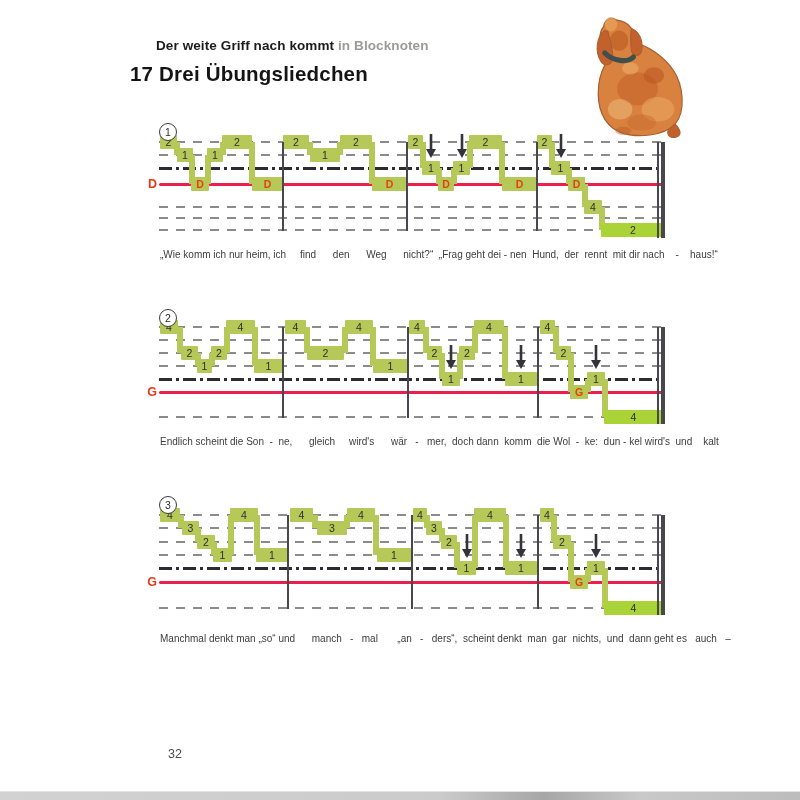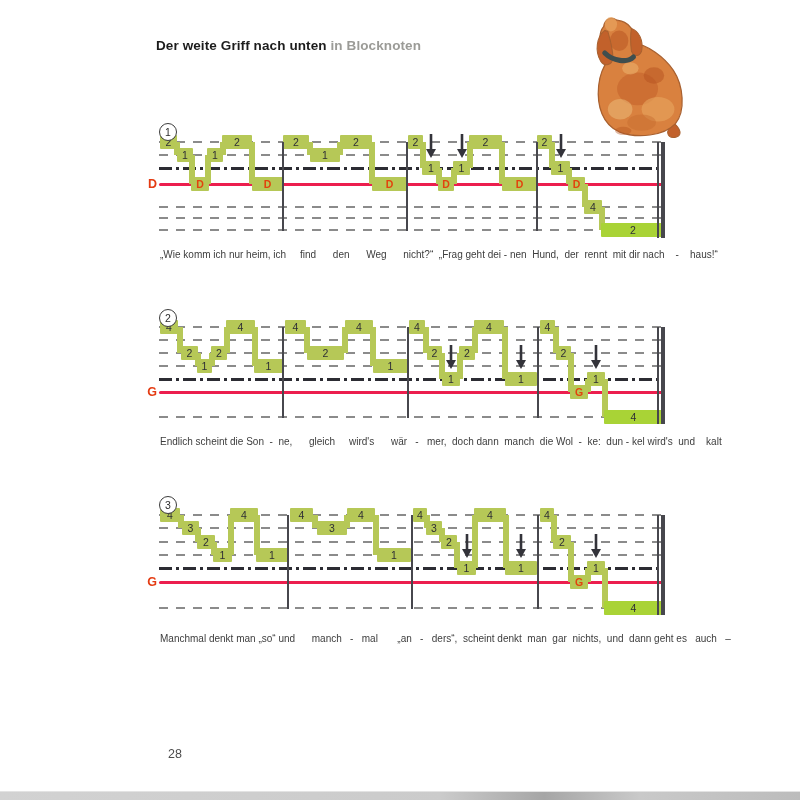--- a/index.html
+++ b/index.html
@@ -32,23 +32,24 @@
   .pagenum{position:absolute;left:168px;top:747px;font-size:12.5px;color:#4c4c4c;}
   .bottomstrip{position:absolute;left:0;top:791px;width:800px;height:9px;border-top:1px solid #e3e3e3;
       background:linear-gradient(90deg,#d2d2d2 0%,#cbcbcb 55%,#a6a6a6 68%,#c9c9c9 80%,#bcbcbc 100%);}
 </style>
 </head>
 <body>
 
 <div id="page">
 
   <div class="subtitle">
-    <span>Der weite Griff nach unten </span><span class="muted">in Blocknoten</span>
+    <span>Der weite Griff nach kommt </span><span class="muted">in Blocknoten</span>
   </div>
 
+  <h1 class="title">17 Drei Übungsliedchen</h1>
 
   <div class="dog">
     <svg width="125" height="128" viewBox="0 0 120 125">
       <path d="M97,108 C104,114 106,120 100,122 C94,124 90,120 92,115 Z" fill="#c2612b" stroke="#a8602f" stroke-width="1"></path>
       <path d="M57,30 C38,36 26,52 24,72 C22,92 28,110 44,117 C62,124 88,121 99,109 C109,97 107,72 97,57 C88,44 72,32 57,30 Z" fill="#d9813f" stroke="#a8602f" stroke-width="1.2"></path>
       <ellipse cx="62" cy="75" rx="20" ry="16" fill="#c2602a" opacity="0.55"></ellipse>
       <ellipse cx="82" cy="95" rx="16" ry="12" fill="#e8a65f" opacity="0.6"></ellipse>
       <ellipse cx="45" cy="95" rx="12" ry="10" fill="#eec07e" opacity="0.5"></ellipse>
       <ellipse cx="78" cy="62" rx="10" ry="8" fill="#b5521f" opacity="0.5"></ellipse>
       <ellipse cx="55" cy="55" rx="8" ry="6" fill="#f0b974" opacity="0.5"></ellipse>
@@ -186,21 +187,21 @@
       <div class="arrow" style="left: 590px; top: 344px;"><svg width="12" height="26" viewBox="0 0 12 26">
           <line x1="6" y1="1" x2="6" y2="17" stroke="#33333a" stroke-width="2.6"></line>
           <polygon points="1,16 11,16 6,25" fill="#33333a"></polygon>
         </svg></div>
       <div class="block bright" style="left: 604px; top: 410px; width: 59px;">4</div>
       <div class="barline" style="left: 282px; top: 327px; height: 91px;"></div>
       <div class="barline" style="left: 407px; top: 327px; height: 91px;"></div>
       <div class="barline" style="left: 537px; top: 327px; height: 91px;"></div>
       <div class="barline" style="left: 657px; top: 327px; height: 97px;"></div>
       <div class="barline thick" style="left: 661px; top: 327px; height: 97px;"></div>
-      <div class="lyrics" style="left: 160px; top: 436px;">Endlich scheint die Son  -  ne,      gleich     wird's      wär   -   mer,  doch dann  manch  die Wol  -  ke:  dun - kel wird's  und    kalt</div>
+      <div class="lyrics" style="left: 160px; top: 436px;">Endlich scheint die Son  -  ne,      gleich     wird's      wär   -   mer,  doch dann  komm  die Wol  -  ke:  dun - kel wird's  und    kalt</div>
       <div class="sysnum" style="left: 159px; top: 496px;">3</div>
       <div class="line dashed" style="left: 159px; top: 514px; width: 505px;"></div>
       <div class="line dashed" style="left: 159px; top: 527px; width: 505px;"></div>
       <div class="line dashed" style="left: 159px; top: 541px; width: 505px;"></div>
       <div class="line dashed" style="left: 159px; top: 554px; width: 505px;"></div>
       <div class="line dashdot" style="left: 159px; top: 567px; width: 505px;"></div>
       <div class="line red" style="left: 159px; top: 581px; width: 505px;"></div>
       <div class="line dashed" style="left: 159px; top: 607px; width: 505px;"></div>
       <div class="linelabel" style="left: 143px; top: 574px;">G</div>
       <div class="conn" style="left: 178px; top: 515px; height: 13px;"></div>
@@ -254,15 +255,15 @@
         </svg></div>
       <div class="block bright" style="left: 604px; top: 601px; width: 59px;">4</div>
       <div class="barline" style="left: 287px; top: 515px; height: 94px;"></div>
       <div class="barline" style="left: 411px; top: 515px; height: 94px;"></div>
       <div class="barline" style="left: 537px; top: 515px; height: 94px;"></div>
       <div class="barline" style="left: 657px; top: 515px; height: 100px;"></div>
       <div class="barline thick" style="left: 661px; top: 515px; height: 100px;"></div>
       <div class="lyrics" style="left: 160px; top: 633px;">Manchmal denkt man „so“ und      manch   -   mal       „an   -   ders“,  scheint denkt  man  gar  nichts,  und  dann geht es   auch   –</div>
     </div>
 
-  <div class="pagenum">28</div>
+  <div class="pagenum">32</div>
   <div class="bottomstrip"></div>
 </div>
 
 </body></html>

